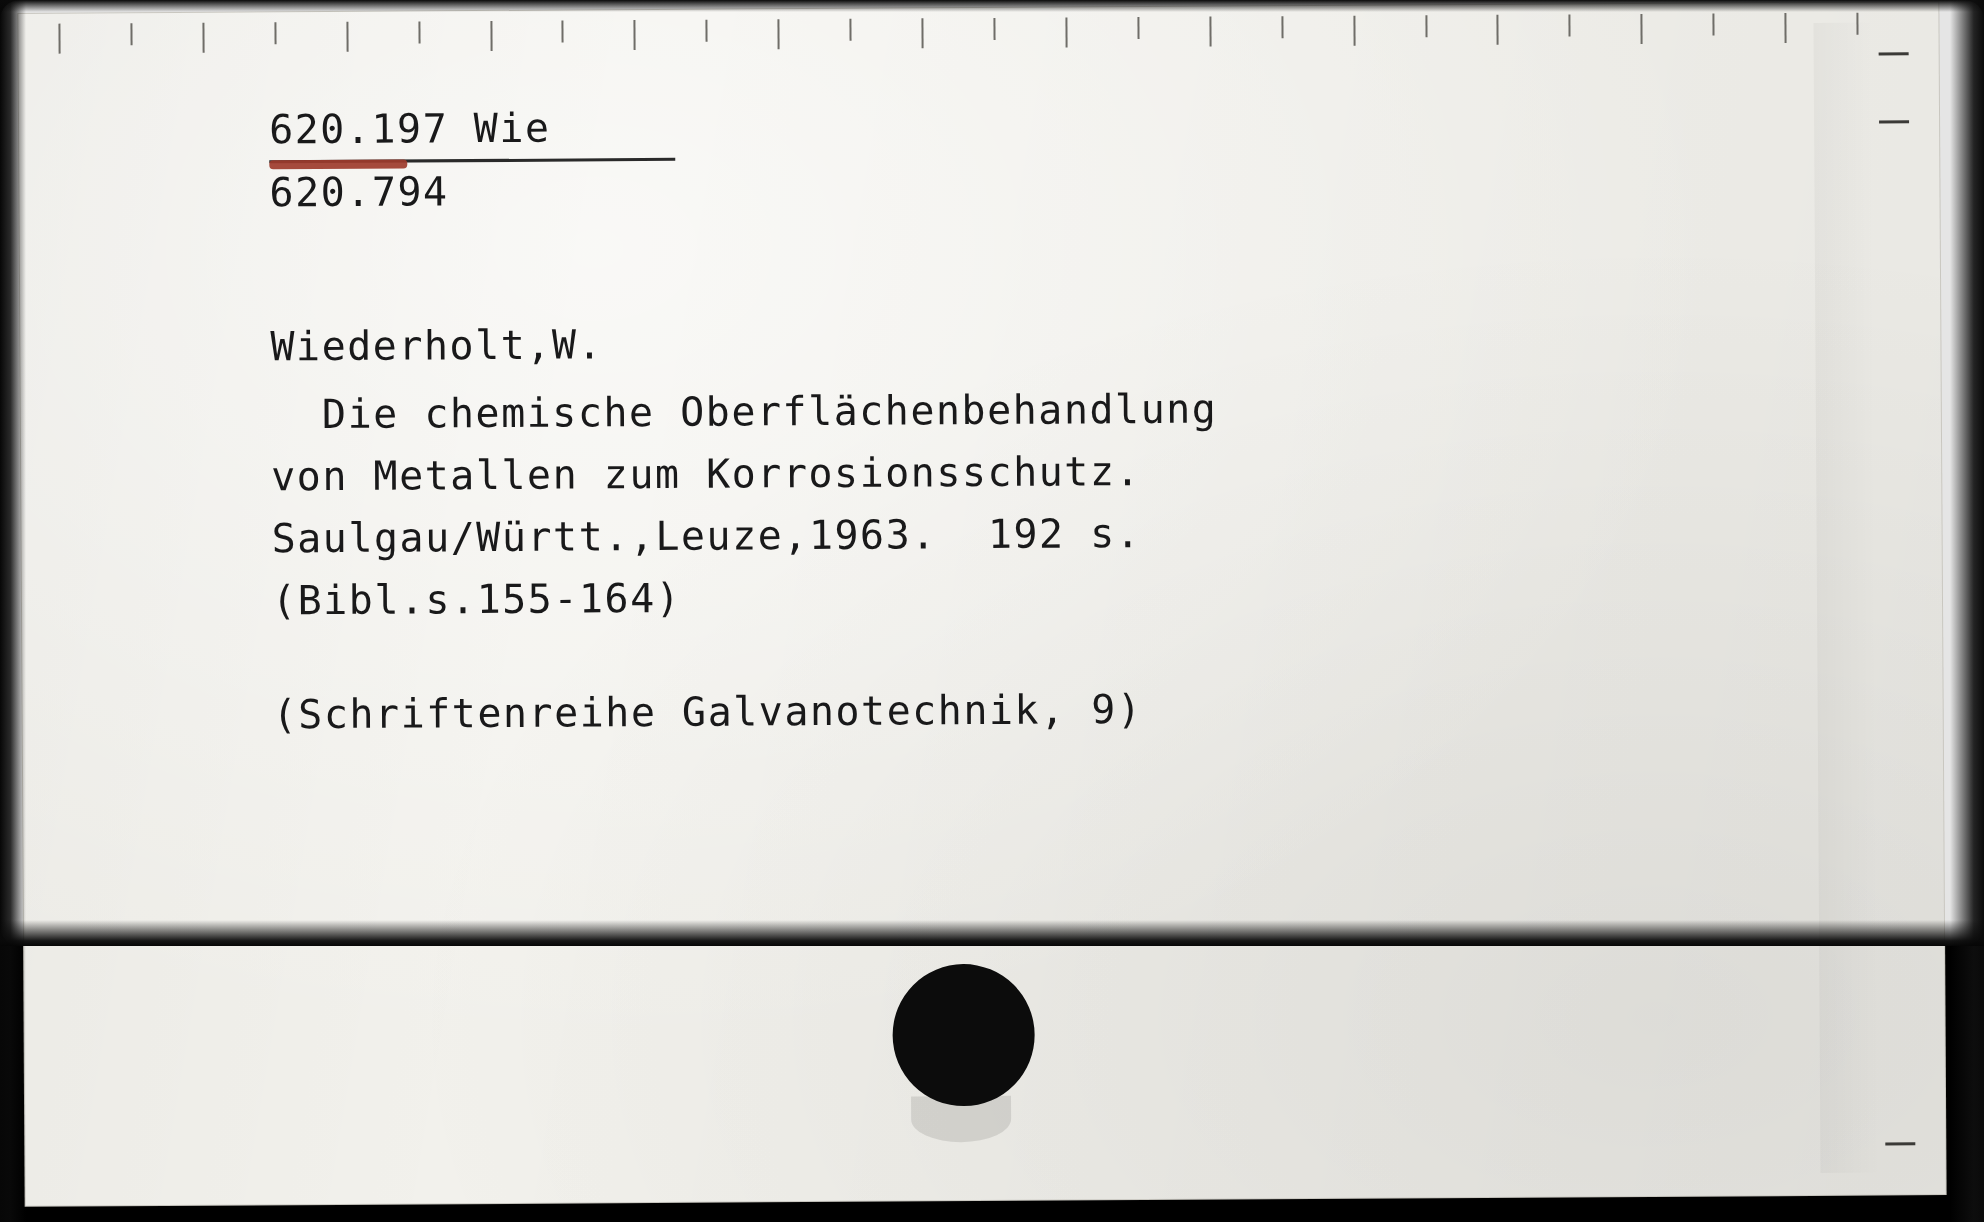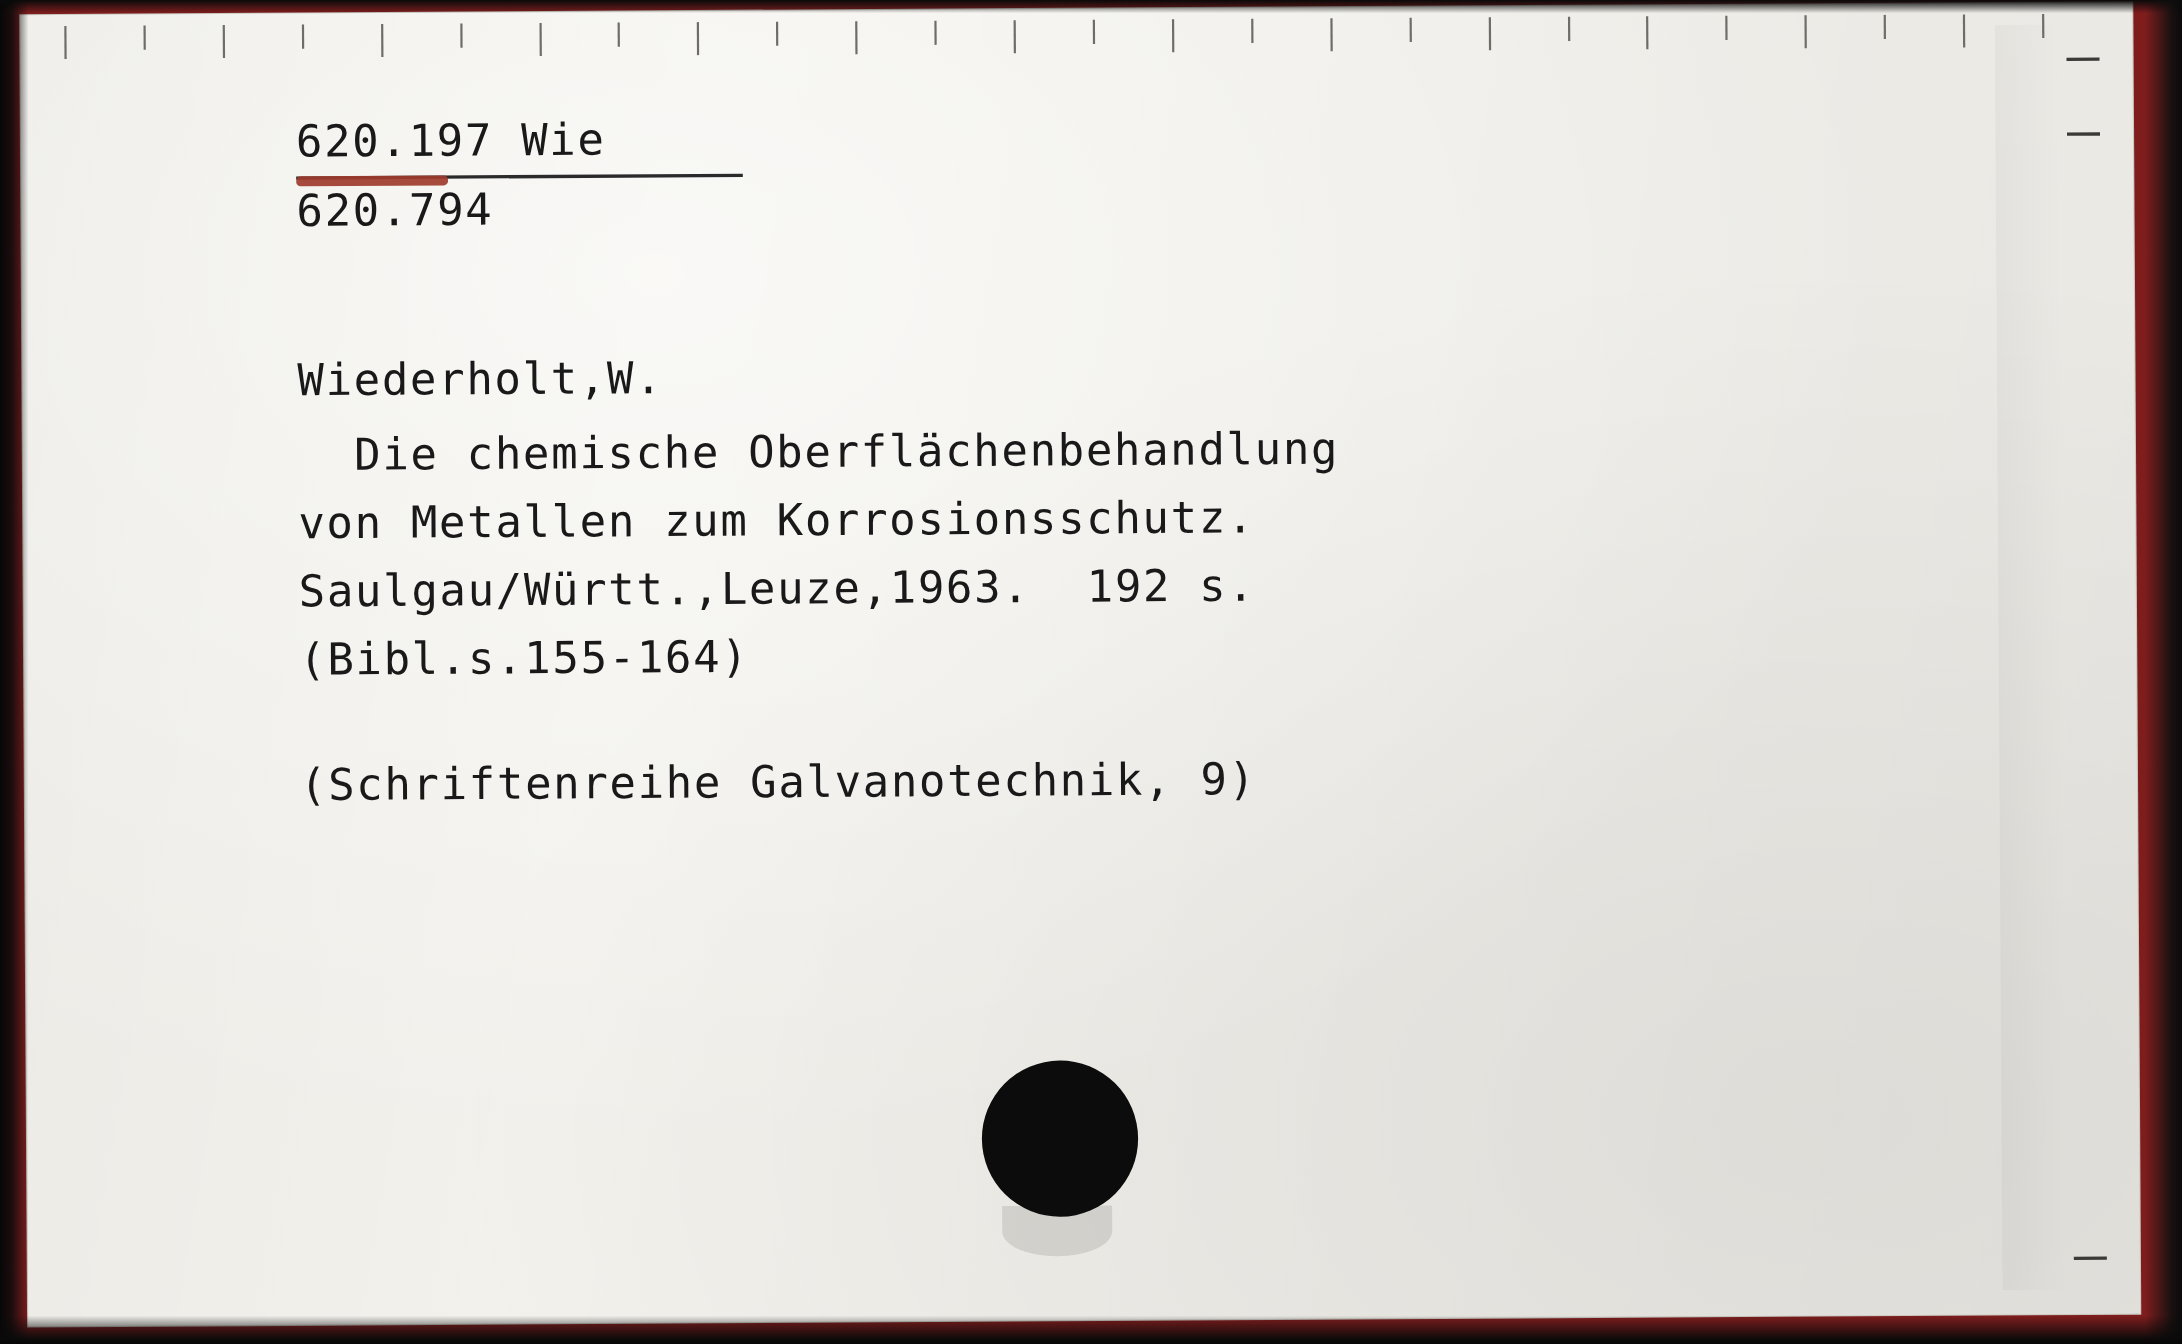--- a/index.html
+++ b/index.html
@@ -13,22 +13,22 @@
     overflow: hidden;
     font-family: "DejaVu Sans Mono", monospace;
   }
 
   
   #card-scan {
     position: absolute;
     left: 0;
     top: 0;
     width: 1984px;
-    height: 1222px;
-    background: #7f1d1d;
+    height: 946px;
+    background: #e5e5e5;
     border-radius: 20px;
   }
 
   
   #card-paper {
     position: absolute;
     left: 22px;
     top: 8px;
     width: 1920px;
     height: 1192px;

